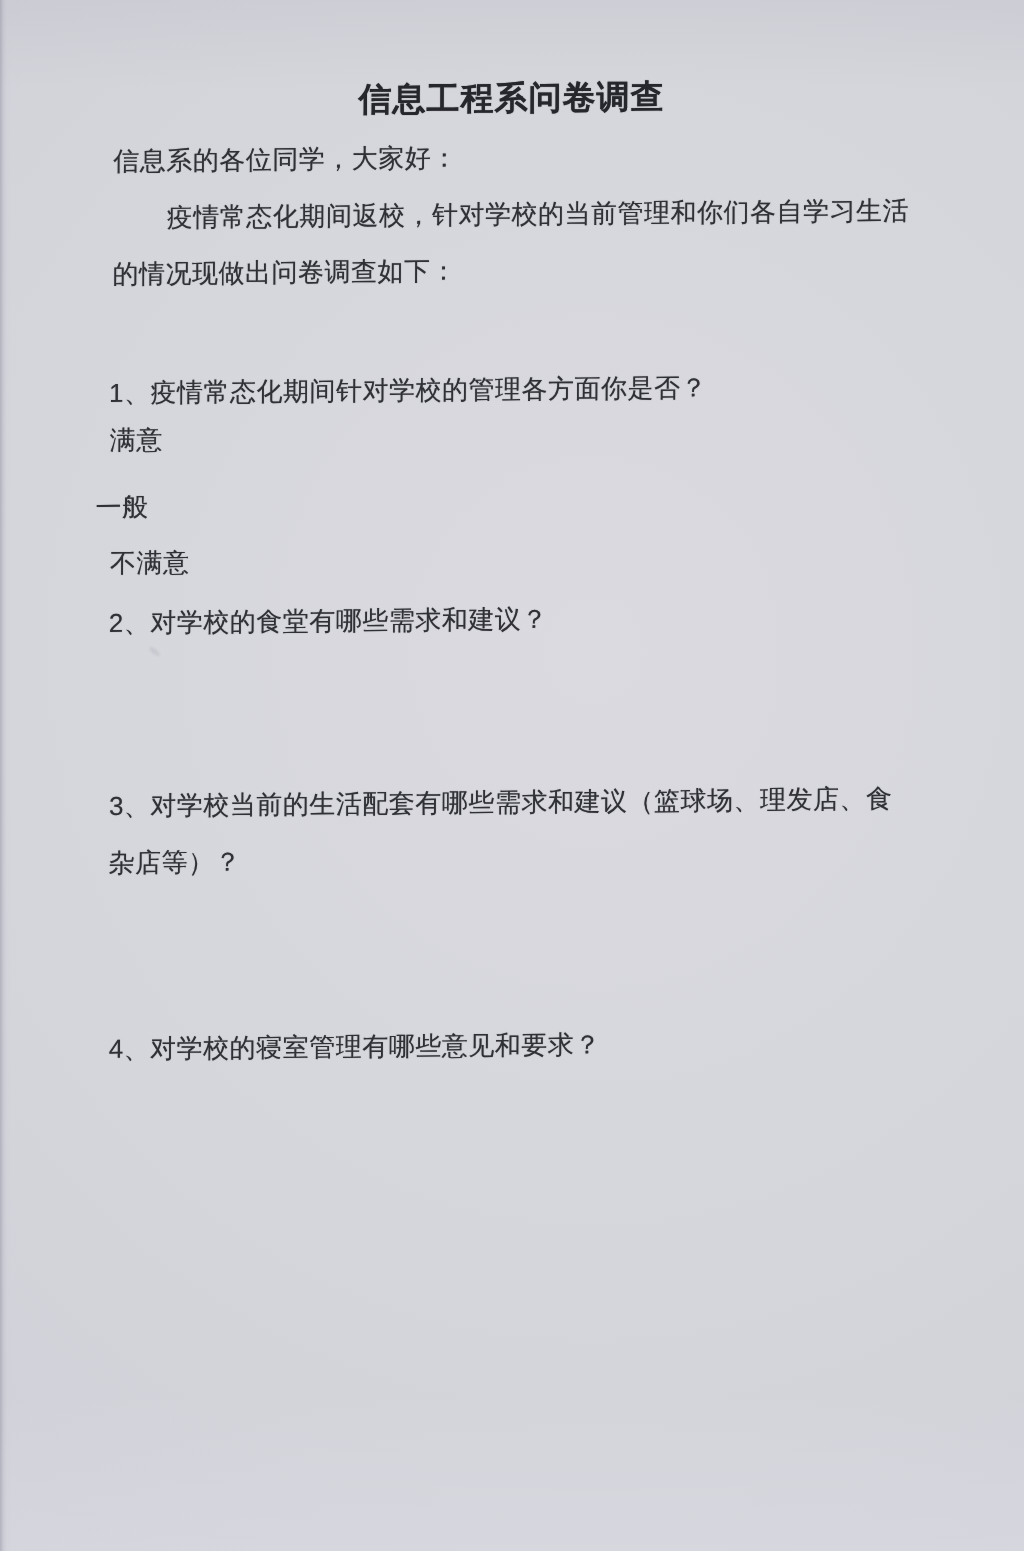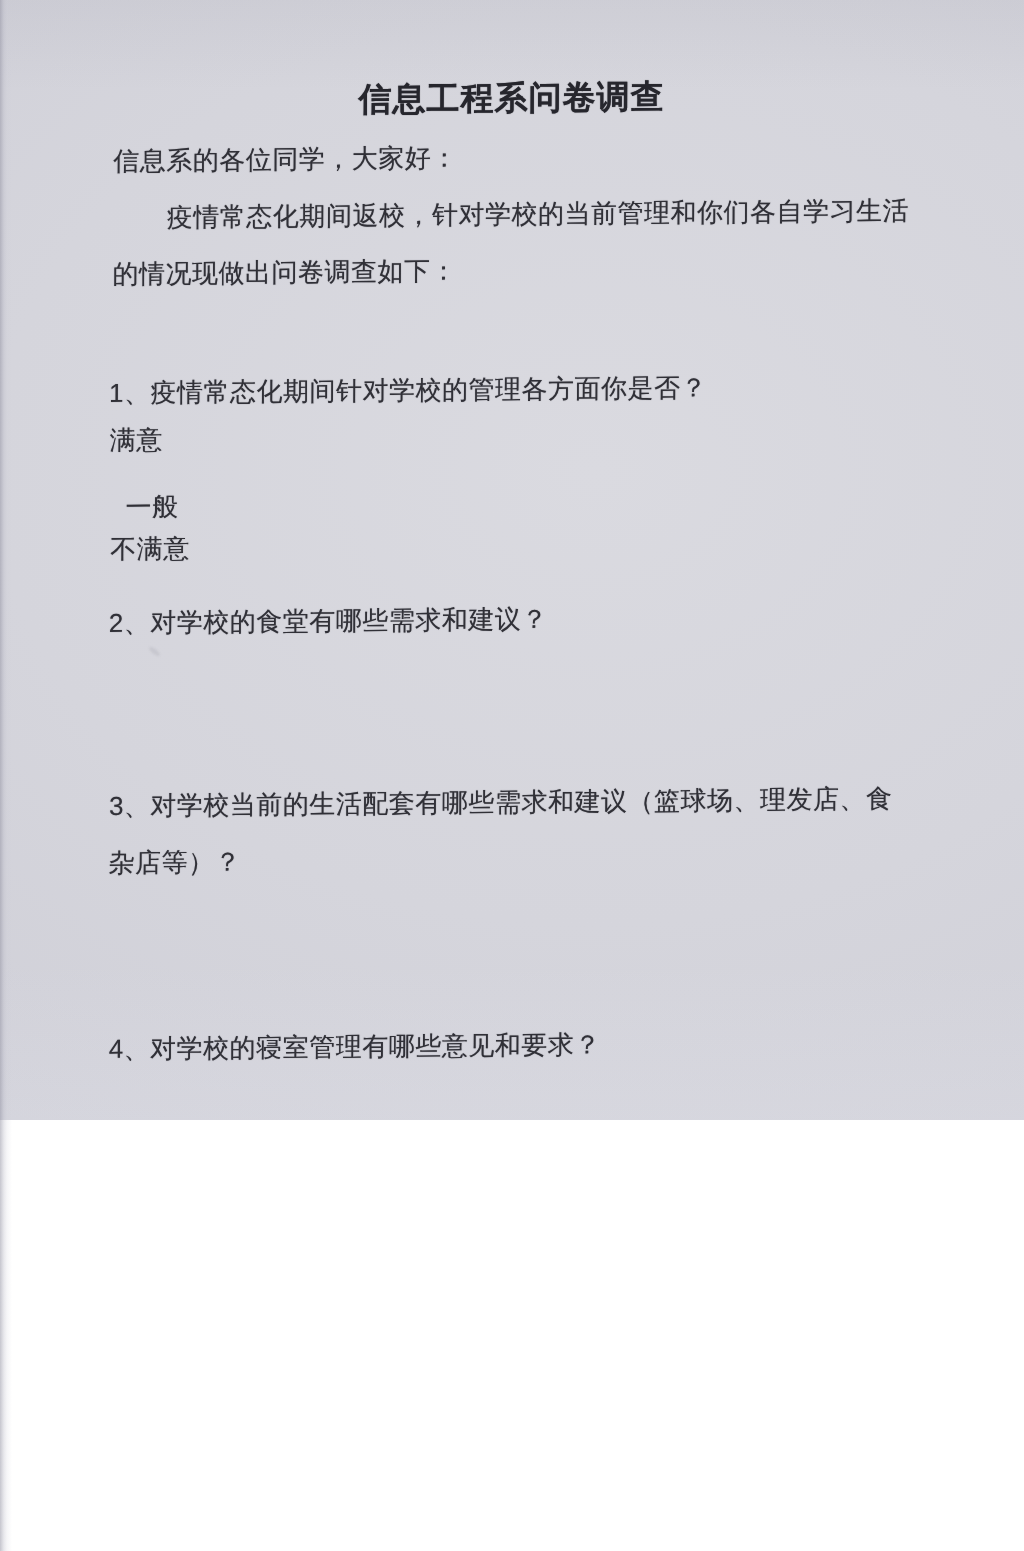--- a/index.html
+++ b/index.html
@@ -12,21 +12,21 @@
     overflow: hidden;
     position: relative;
     font-family: "Liberation Sans", sans-serif;
   }
 
   
   .photo {
     position: absolute;
     inset: 0;
     width: 1024px;
-    height: 1120px;
+    height: 1551px;
     background:
       radial-gradient(ellipse 130% 90% at 58% 42%,
         rgba(218,218,224,1) 0%,
         rgba(213,213,220,1) 45%,
         rgba(208,208,216,1) 78%,
         rgba(201,202,212,1) 100%);
   }
 
   
   .paper-edge {
@@ -115,23 +115,23 @@
     <div class="line" style="top:149px; left:114px;">信息系的各位同学，大家好：</div>
 
     <div class="line" style="top:206px; left:168px;">疫情常态化期间返校，针对学校的当前管理和你们各自学习生活</div>
 
     <div class="line" style="top:262px; left:114px;">的情况现做出问卷调查如下：</div>
 
     <div class="line" style="top:381px; left:111px;">1、疫情常态化期间针对学校的管理各方面你是否？</div>
 
     <div class="line" style="top:428px; left:112px;">满意</div>
 
-    <div class="line" style="top:495px; left:128px;">一般</div>
+    <div class="line" style="top:495px; left:98px;">一般</div>
 
-    <div class="line" style="top:537px; left:113px;">不满意</div>
+    <div class="line" style="top:551px; left:113px;">不满意</div>
 
     <div class="line" style="top:611px; left:112px;">2、对学校的食堂有哪些需求和建议？</div>
 
     <div class="line" style="top:794px; left:113px;">3、对学校当前的生活配套有哪些需求和建议（篮球场、理发店、食</div>
 
     <div class="line" style="top:851px; left:113px;">杂店等）？</div>
 
     <div class="line" style="top:1037px; left:114px;">4、对学校的寝室管理有哪些意见和要求？</div>
 
   </div>

